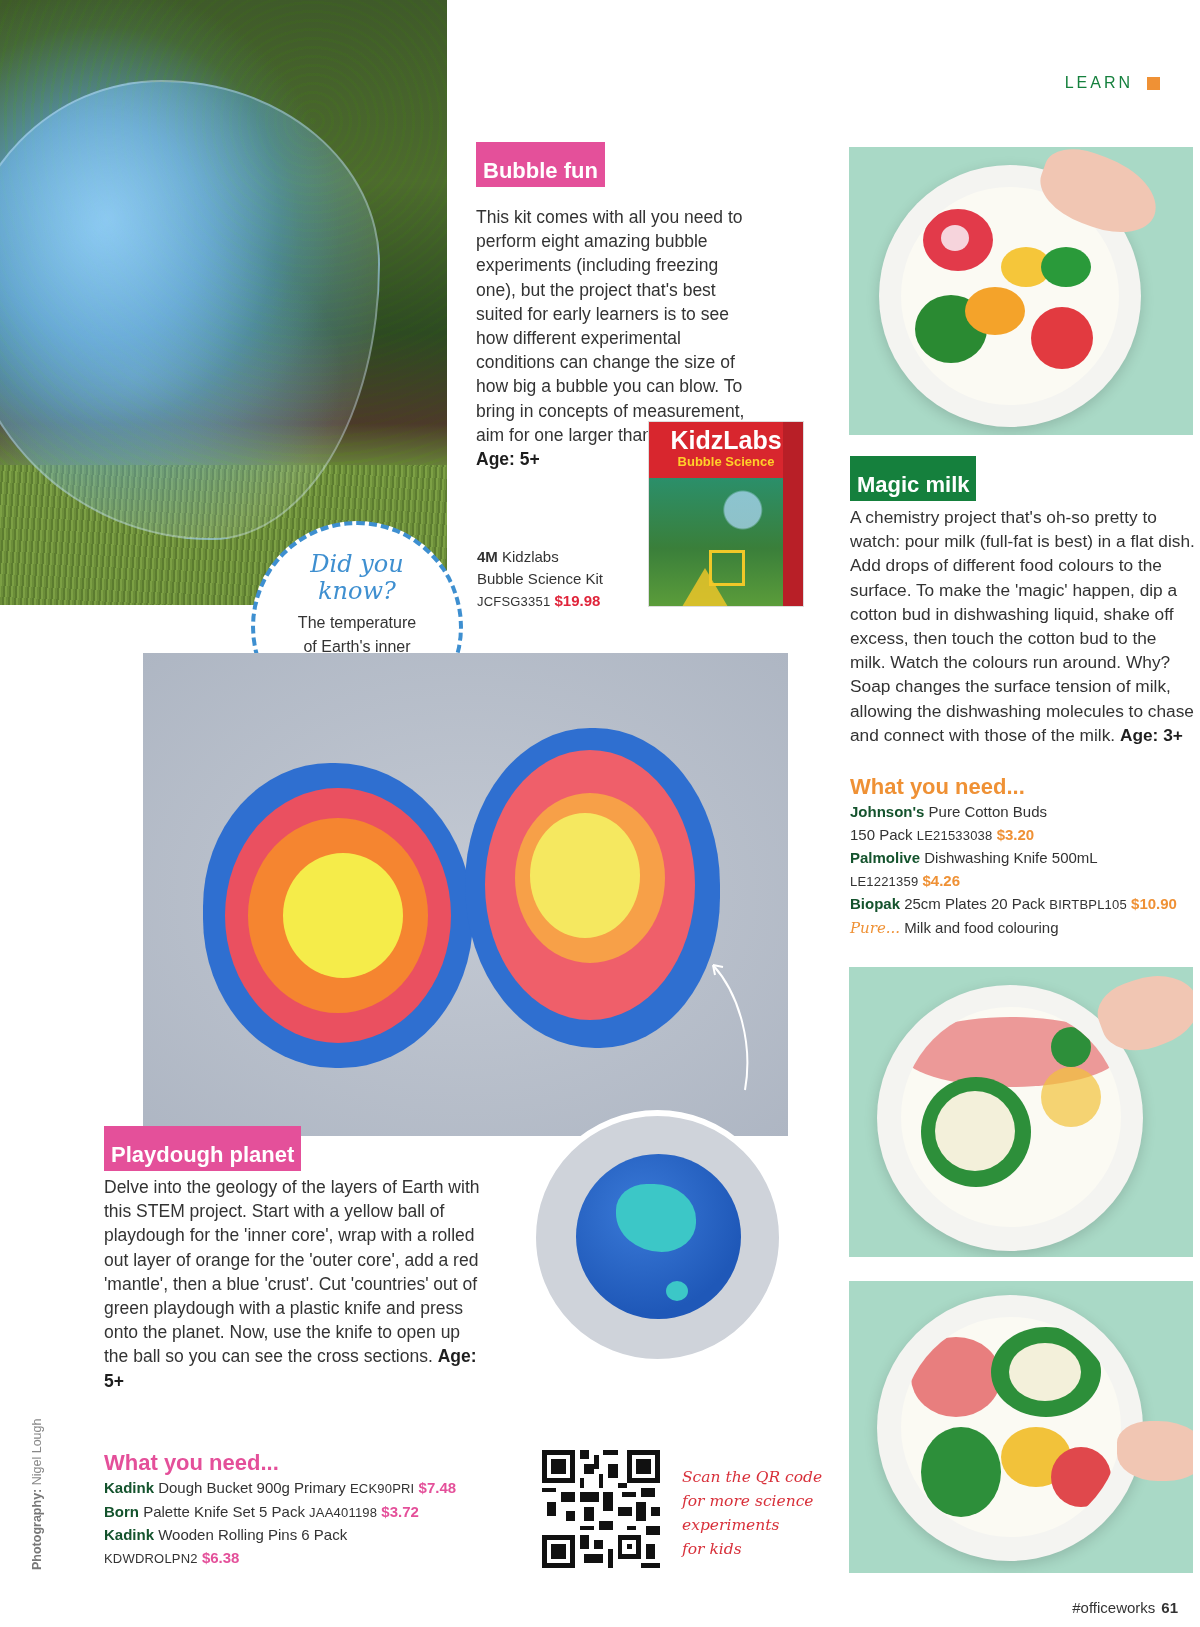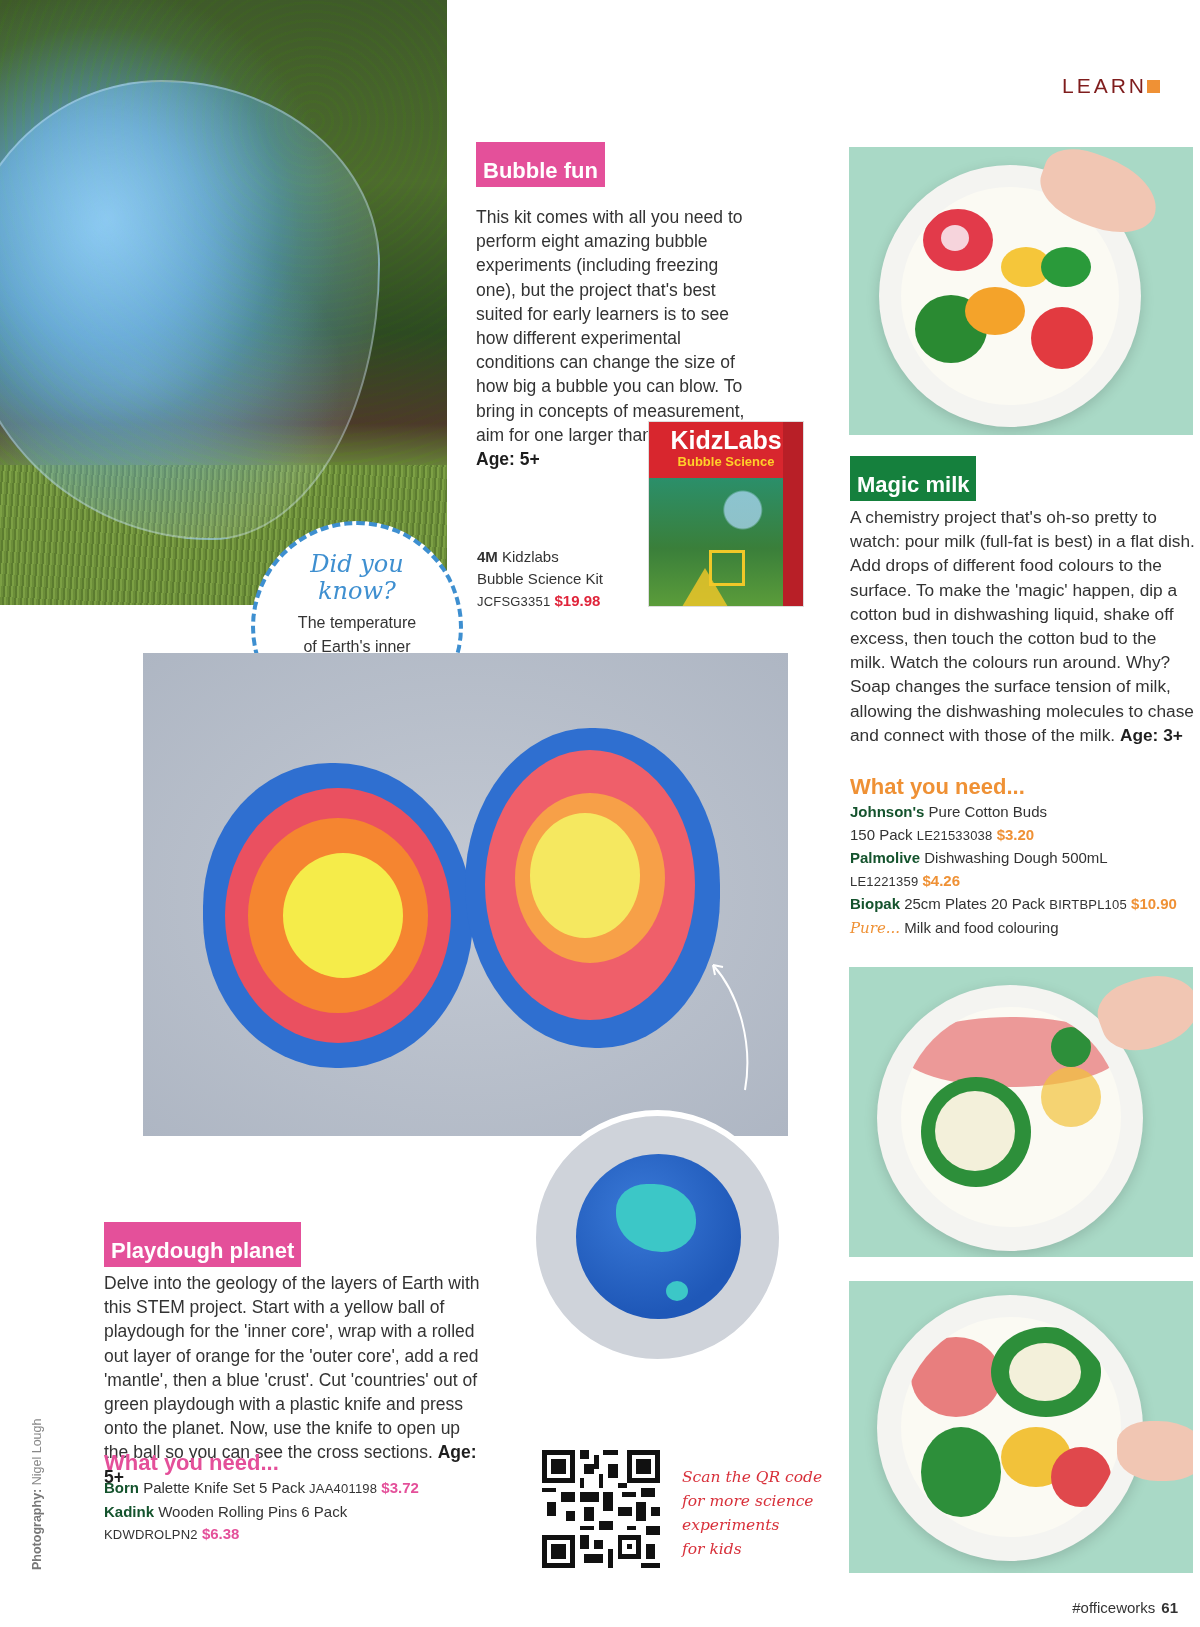--- a/index.html
+++ b/index.html
@@ -22,21 +22,21 @@
   .need-list { font-size: 15px; line-height: 22.5px; color: #333; }
   .need-list b { color: #14532d; }
   .sku { font-size: 13px; letter-spacing: 0.2px; }
   .price-pink { color: #e4509a; font-weight: bold; }
   .price-orange { color: #ef9135; font-weight: bold; }
   .price-red { color: #e0243a; font-weight: bold; }
 
   .script { font-family: "DejaVu Serif", serif; font-style: italic; }
 
   
-  #learn { right: 40px; top: 74px; font-size: 21px; letter-spacing: 3px; color: #7f1d1d; display: flex; align-items: center; }
+  #learn { right: 40px; top: 74px; font-size: 16px; letter-spacing: 3px; color: #15803d; display: flex; align-items: center; gap: 14px; }
   #learn .sq { width: 13px; height: 13px; background: #ef9135; display: inline-block; }
 
   
   #bubble-photo { left: 0; top: 0; width: 447px; height: 605px; overflow: hidden;
     background:
       radial-gradient(ellipse 60% 45% at 22% 38%, rgba(120,190,230,0.85) 0%, rgba(90,160,215,0.7) 40%, rgba(80,140,110,0.2) 75%, transparent 90%),
       radial-gradient(ellipse 55% 30% at 30% 62%, rgba(160,200,220,0.55) 0%, rgba(120,160,150,0.25) 60%, transparent 85%),
       linear-gradient(180deg, #3f5a2a 0%, #4d6b2e 30%, #2d4a22 55%, #4c3a2a 70%, #6b8a3c 78%, #5f7f34 100%);
   }
   #bubble-photo .leaves { position: absolute; inset: 0;
@@ -87,21 +87,21 @@
   #half-right .l3 { left: 65px; top: 85px; width: 110px; height: 125px; background: #f5e860; }
   #arrow { left: 705px; top: 955px; width: 60px; height: 140px; }
 
   
   #globe-circle { left: 530px; top: 1110px; width: 255px; height: 255px; border-radius: 50%; background: #cfd3da; border: 6px solid #fff; overflow: hidden; }
   #globe-circle .ball { position: absolute; left: 40px; top: 38px; width: 165px; height: 165px; border-radius: 50%; background: radial-gradient(circle at 40% 35%, #3a7ad8, #1f58b8 70%); }
   #globe-circle .land { position: absolute; left: 80px; top: 68px; width: 80px; height: 68px; border-radius: 40% 55% 45% 60%; background: #3cc7c7; }
   #globe-circle .land2 { position: absolute; left: 130px; top: 165px; width: 22px; height: 20px; border-radius: 50%; background: #3cc7c7; }
 
   
-  #playdough { left: 104px; top: 1222px; width: 400px; }
+  #playdough { left: 104px; top: 1126px; width: 400px; }
   #playdough .body-text { margin-top: 4px; }
   #playdough-need { left: 104px; top: 1449px; width: 420px; }
 
   
   #qr { left: 542px; top: 1450px; width: 118px; height: 118px; }
   #qr-caption { left: 682px; top: 1465px; color: #d8303a; font-size: 15.5px; line-height: 24px; }
 
   
   .milk-photo { position: absolute; left: 849px; width: 344px; background: #a9d9c6; overflow: hidden; }
   .milk-photo .plate { position: absolute; border-radius: 50%; background: #f4f4f1; box-shadow: 0 4px 14px rgba(0,0,0,0.15); }
@@ -200,20 +200,21 @@
   <span class="tag pink">Playdough planet</span>
   <p class="body-text" style="width:385px;">
     <span>Delve into the geology of the layers of Earth with this STEM project. Start with a yellow ball of playdough for the 'inner core', wrap with a rolled out layer of orange for the 'outer core', add a red 'mantle', then a blue 'crust'. Cut 'countries' out of green playdough with a plastic knife and press onto the planet. Now, use the knife to open up the ball so you can see the cross sections.</span>
     <b>Age: 5+</b>
   </p>
 </div>
 
 <div id="playdough-need" class="abs">
   <div class="need-title pink">What you need...</div>
   <div class="need-list">
+    <div><b>Kadink</b> <span>Dough Bucket 900g Primary</span> <span class="sku">ECK90PRI</span> <span class="price-pink">$7.48</span></div>
     <div><b>Born</b> <span>Palette Knife Set 5 Pack</span> <span class="sku">JAA401198</span> <span class="price-pink">$3.72</span></div>
     <div><b>Kadink</b> <span>Wooden Rolling Pins 6 Pack</span><br><span class="sku">KDWDROLPN2</span> <span class="price-pink">$6.38</span></div>
   </div>
 </div>
 
 <svg id="qr" class="abs" viewBox="0 0 25 25" shape-rendering="crispEdges">
   <rect width="25" height="25" fill="#fff"></rect>
   <g fill="#111">
     <rect x="0" y="0" width="7" height="7"></rect>
       <rect x="1" y="1" width="5" height="5" fill="#fff"></rect>
@@ -310,21 +311,21 @@
   <p class="body-text">
     <span>A chemistry project that's oh-so pretty to watch: pour milk (full-fat is best) in a flat dish. Add drops of different food colours to the surface. To make the 'magic' happen, dip a cotton bud in dishwashing liquid, shake off excess, then touch the cotton bud to the milk. Watch the colours run around. Why? Soap changes the surface tension of milk, allowing the dishwashing molecules to chase and connect with those of the milk.</span>
     <b>Age: 3+</b>
   </p>
 </div>
 
 <div id="milk-need" class="abs">
   <div class="need-title orange">What you need...</div>
   <div class="need-list">
     <div><b>Johnson's</b> <span>Pure Cotton Buds</span><br><span>150 Pack</span> <span class="sku">LE21533038</span> <span class="price-orange">$3.20</span></div>
-    <div><b>Palmolive</b> <span>Dishwashing Dough 500mL</span><br><span class="sku">LE1221359</span> <span class="price-orange">$4.26</span></div>
+    <div><b>Palmolive</b> <span>Dishwashing Knife 500mL</span><br><span class="sku">LE1221359</span> <span class="price-orange">$4.26</span></div>
     <div><b>Biopak</b> <span>25cm Plates 20 Pack</span> <span class="sku">BIRTBPL105</span> <span class="price-orange">$10.90</span></div>
     <div><span class="script" style="color:#ef9135;">Pure...</span> <span>Milk and food colouring</span></div>
   </div>
 </div>
 
 <div id="footer" class="abs">
   <span>#officeworks</span><b>61</b>
 </div>
 
 <div id="credit" class="abs">

